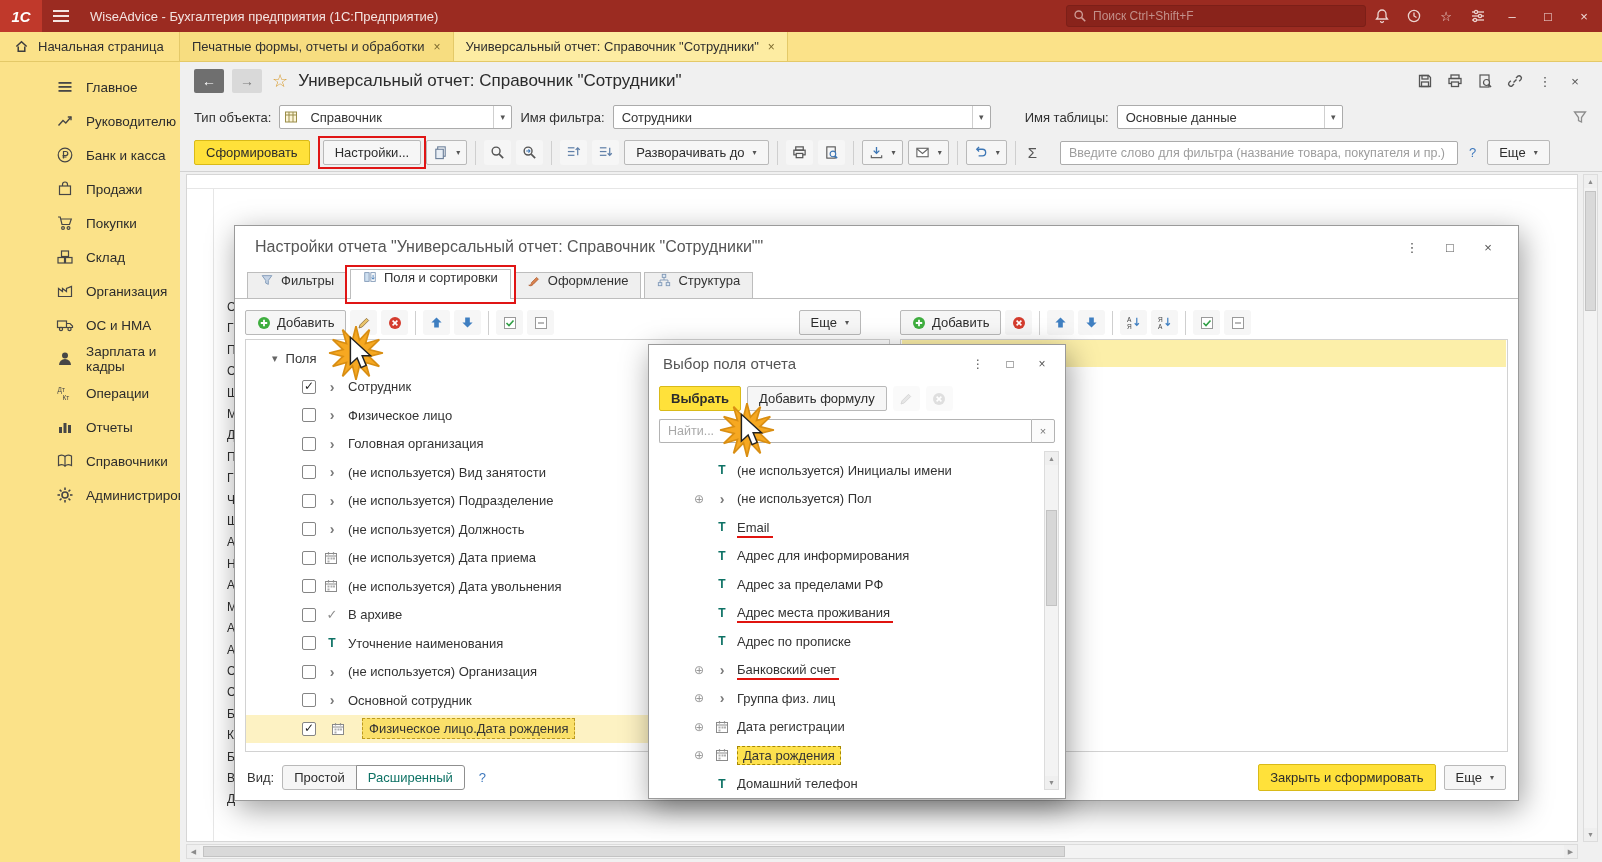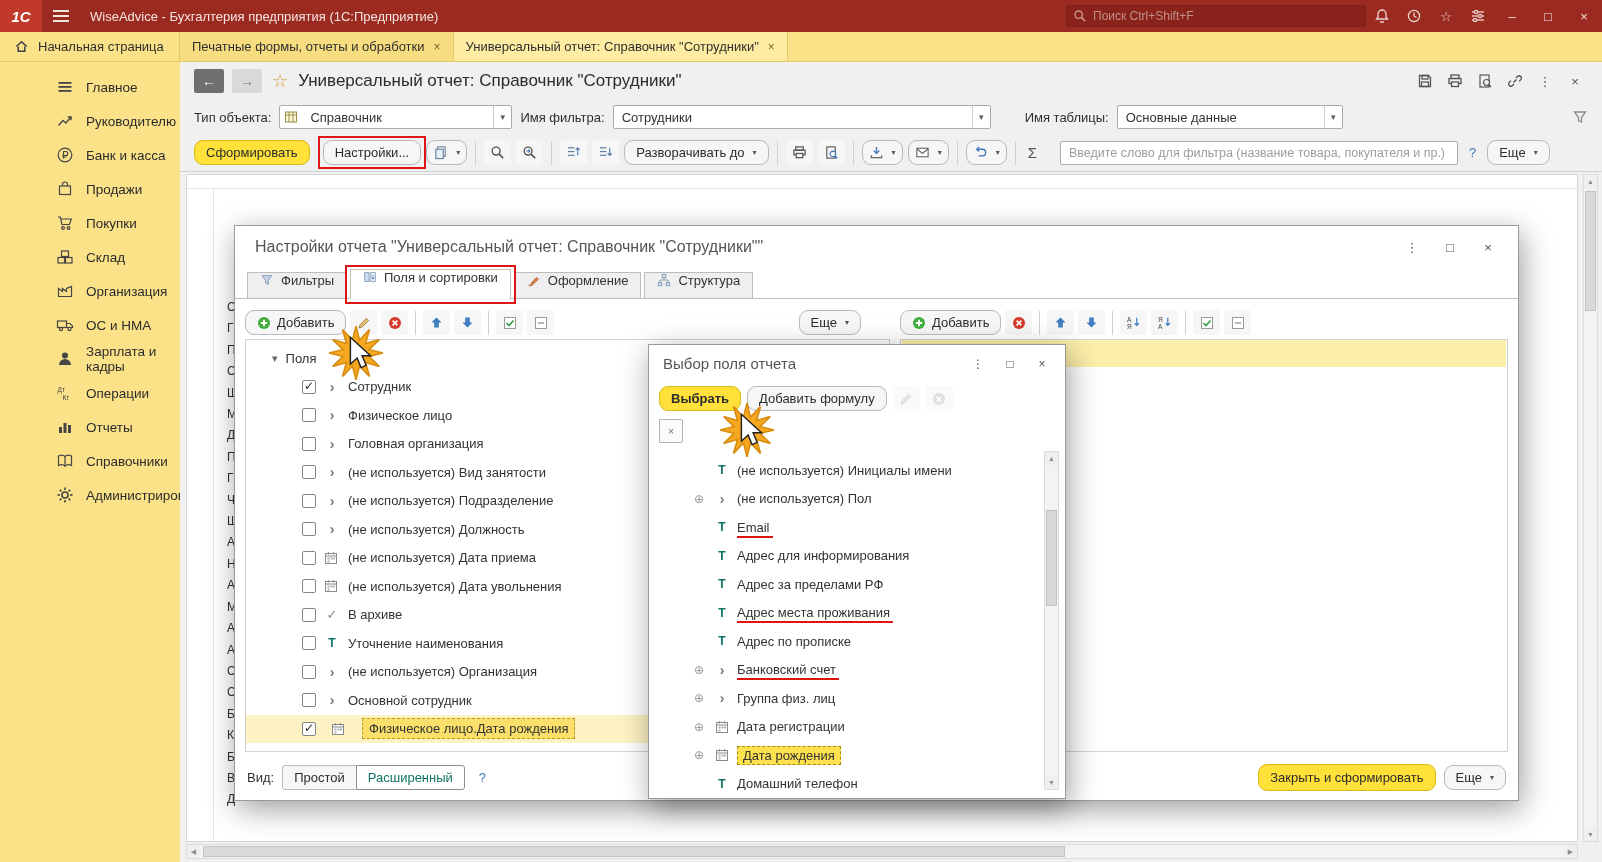--- a/index.html
+++ b/index.html
@@ -44,21 +44,21 @@
   .icon-btn{flex:none;width:26px;height:24px;display:flex;align-items:center;justify-content:center;color:#555;}
   .params-row{height:34px;display:flex;align-items:center;gap:8px;padding:0 14px;}
   .p-label{flex:none;color:#2f2f2f;}
   .combo{flex:none;height:24px;background:#fff;border:1px solid #ababab;border-radius:2px;display:flex;align-items:center;}
   .combo .cicon{flex:none;width:22px;display:flex;align-items:center;justify-content:center;}
   .combo .cval{flex:1;padding:0 8px;white-space:nowrap;overflow:hidden;}
   .combo .dd{flex:none;width:18px;height:100%;display:flex;align-items:center;justify-content:center;border-left:1px solid #cfcfcf;font-size:9px;color:#555;}
   .funnel-right{margin-left:auto;color:#8d8d8d;}
 
   .toolbar{height:38px;display:flex;align-items:center;gap:5px;padding:0 14px;border-bottom:1px solid #d2d2d2;}
-  .btn{flex:none;height:25px;display:inline-flex;align-items:center;gap:6px;padding:0 11px;background:#f6f6f6;border:1px solid #b9b9b9;border-radius:9px;color:#2c2c2c;white-space:nowrap;}
+  .btn{flex:none;height:25px;display:inline-flex;align-items:center;gap:6px;padding:0 11px;background:#f6f6f6;border:1px solid #b9b9b9;border-radius:2px;color:#2c2c2c;white-space:nowrap;}
   .btn .bdd{font-size:8px;color:#555;margin-left:2px;}
   .btn-yellow{background:#ffe13a;border-color:#d9ba18;}
   .ib24{flex:none;width:27px;height:25px;display:inline-flex;align-items:center;justify-content:center;background:#f6f6f6;border:1px solid transparent;border-radius:3px;color:#555;}
   .vsep{flex:none;width:1px;height:24px;background:#cfcfcf;margin:0 3px;}
   .flt-input{flex:none;width:398px;height:24px;border:1px solid #ababab;border-radius:2px;background:#fff;padding:0 8px;font-size:12.5px;font-family:inherit;outline:none;color:#333;margin-left:14px;}
   .flt-input::placeholder{color:#9d9d9d;}
   .help-q{flex:none;color:#3e78bd;padding:0 6px;}
   .sigma{flex:none;color:#555;font-size:15px;padding:0 4px;}
 
   .report-body{position:absolute;left:6px;top:112px;right:24px;bottom:20px;background:#fff;border:1px solid #d6d6d6;}
@@ -895,20 +895,21 @@
           </svg>
         </div>
       <div class="ib24 disabled">
           <svg width="14" height="14" viewBox="0 0 14 14">
             <circle cx="7" cy="7" r="6" fill="#b9b9b9"></circle>
             <path d="M4.6 4.6 l4.8 4.8 M9.4 4.6 l-4.8 4.8" stroke="#fff" stroke-width="1.6"></path>
           </svg>
         </div>
     </div>
     <div class="pk-search">
+      <input placeholder="Найти..." style="">
       <div class="pk-clear">×</div>
     </div>
     <div class="pk-list">
       <div class="pk-row">
           <span class="slot1"></span>
           <span class="slot2 ttext">T</span>
           <span class="pklabel">(не используется) Инициалы имени</span>
         </div>
       <div class="pk-row">
           <span class="slot1">⊕</span>

